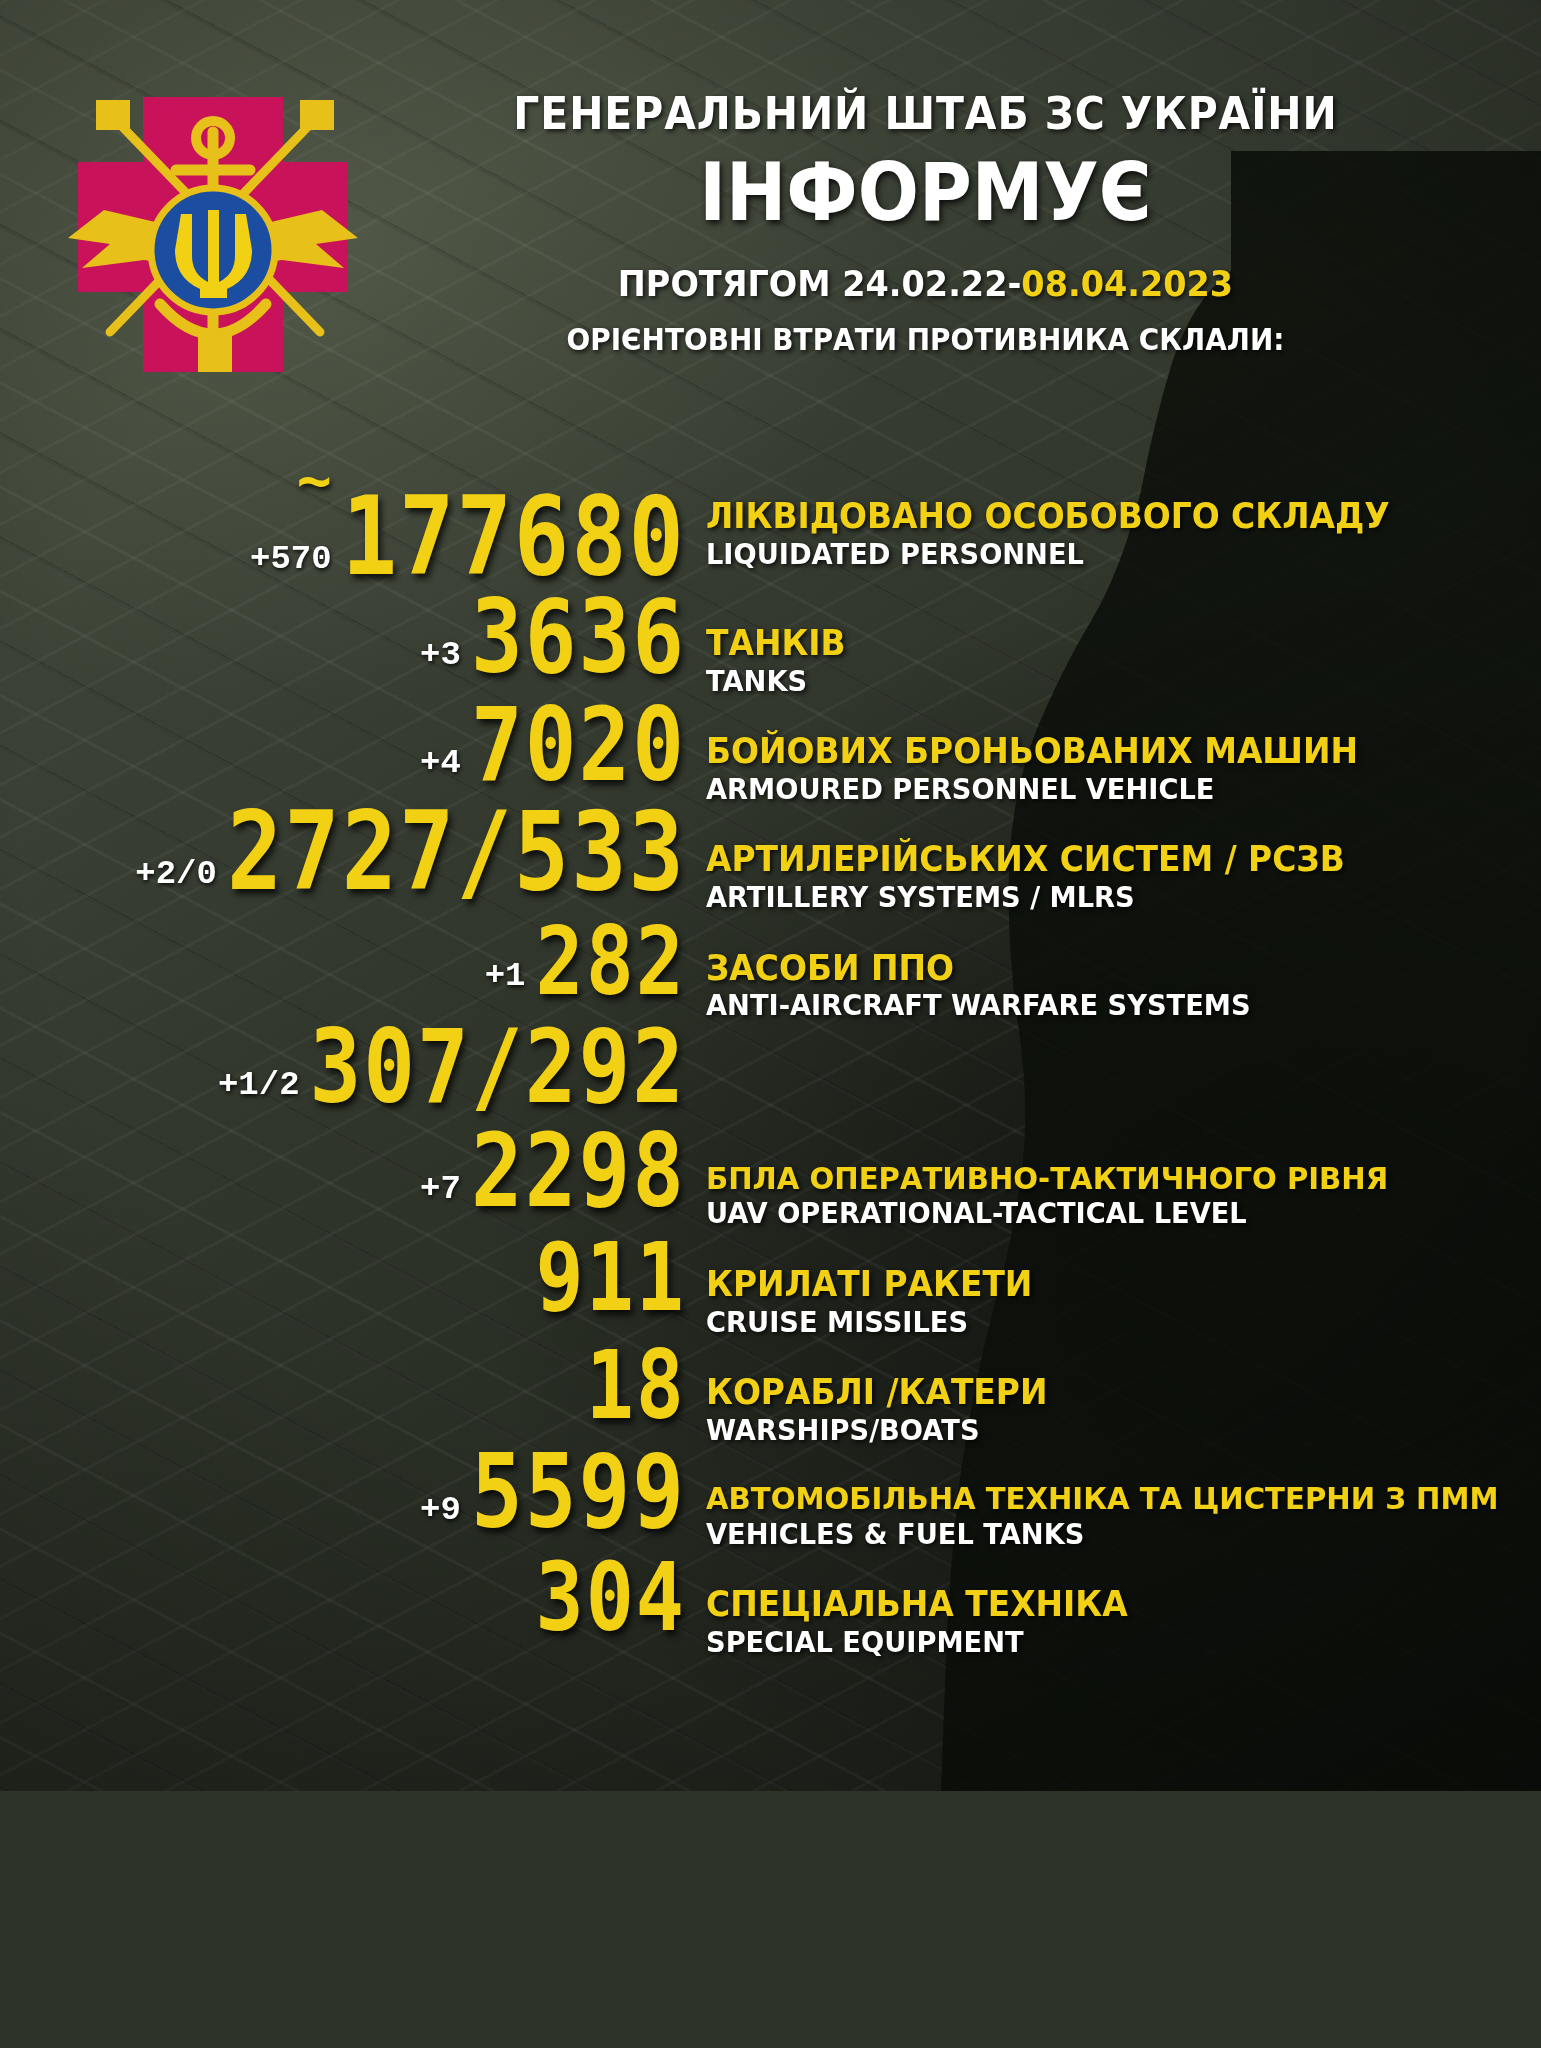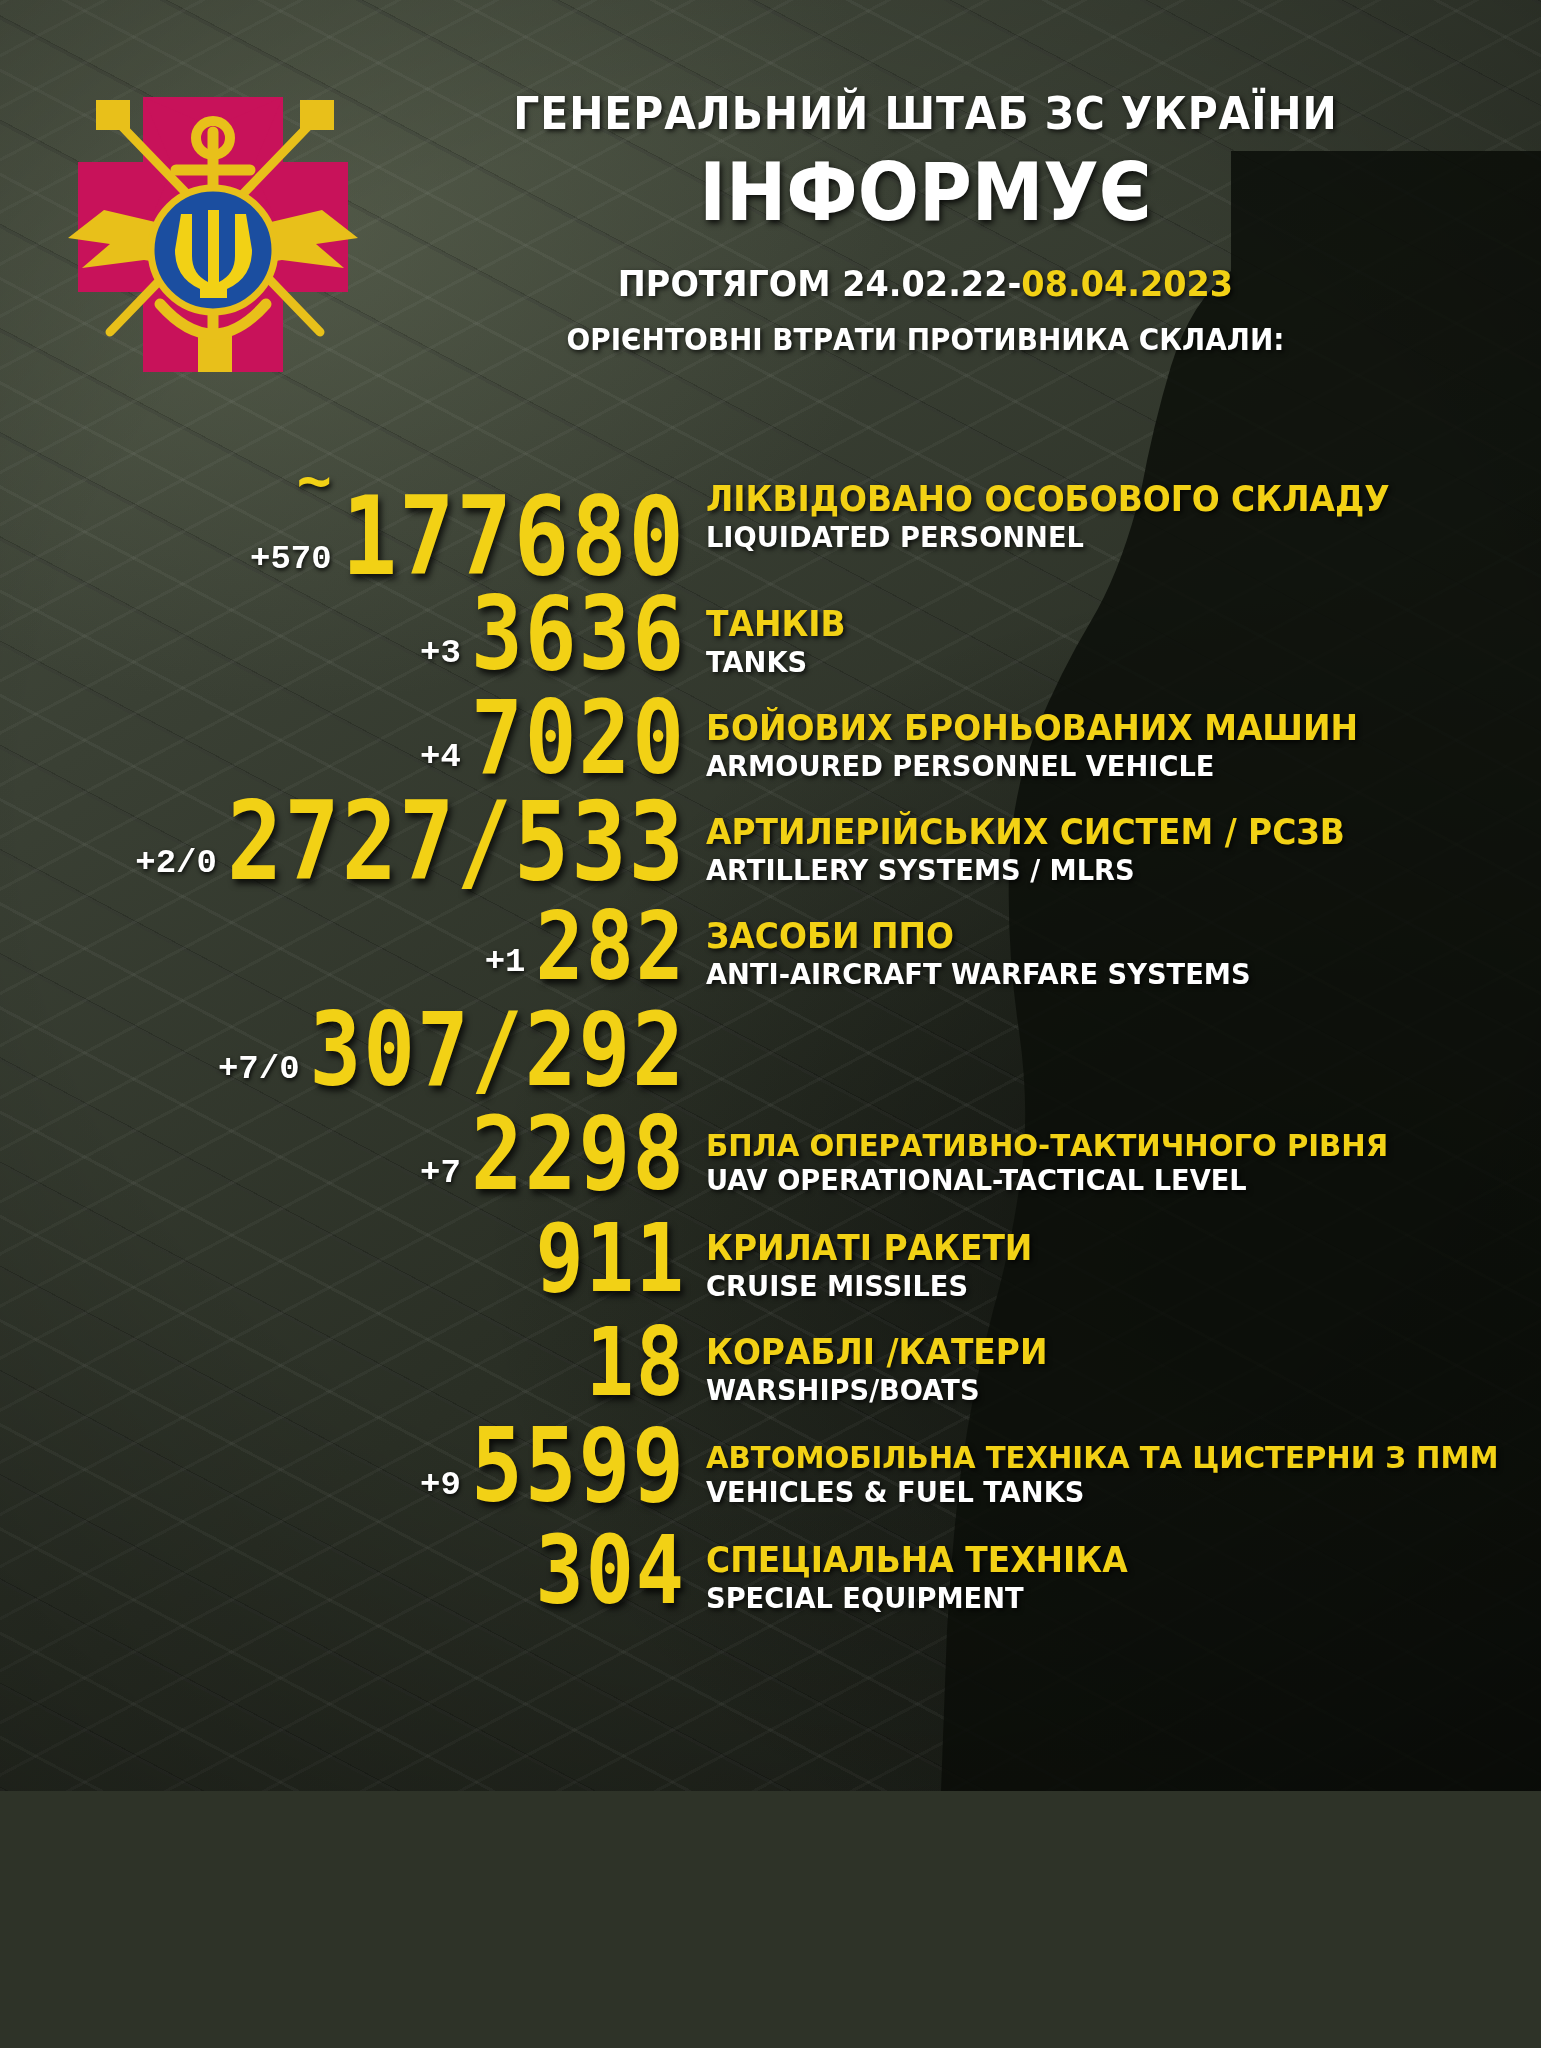--- a/index.html
+++ b/index.html
@@ -137,21 +137,21 @@
     letter-spacing: 2px;
     text-shadow: 3px 4px 6px rgba(0,0,0,0.75);
     white-space: nowrap;
     transform: scaleY(1.18);
     transform-origin: bottom right;
   }
   .num.sz-xl { font-size: 92px; }
   .num.sz-lg { font-size: 86px; }
   .num.sz-md { font-size: 80px; }
 
-  .right { flex: 1; padding-left: 6px; }
+  .right { flex: 1; padding-left: 6px; margin-top: 33px; }
   .label-ua {
     font-family: "DejaVu Sans", sans-serif;
     font-weight: bold;
     font-size: 35px;
     color: #f2d115;
     line-height: 1.05;
     text-shadow: 2px 2px 5px rgba(0,0,0,0.85);
     transform: scaleX(0.94);
     transform-origin: left center;
     white-space: nowrap;
@@ -299,21 +299,21 @@
           <span class="num sz-md">282</span>
         </div>
         <div class="right">
           <div class="label-ua">ЗАСОБИ ППО</div>
           <div class="label-en">ANTI-AIRCRAFT WARFARE SYSTEMS</div>
         </div>
       </div>
 
       <div class="row">
         <div class="left">
-          <span class="delta">+7/0</span>
+          <span class="delta">+1/2</span>
           <span class="num sz-lg">307/292</span>
         </div>
       </div>
 
       <div class="row">
         <div class="left">
           <span class="delta">+7</span>
           <span class="num sz-lg">2298</span>
         </div>
         <div class="right">

